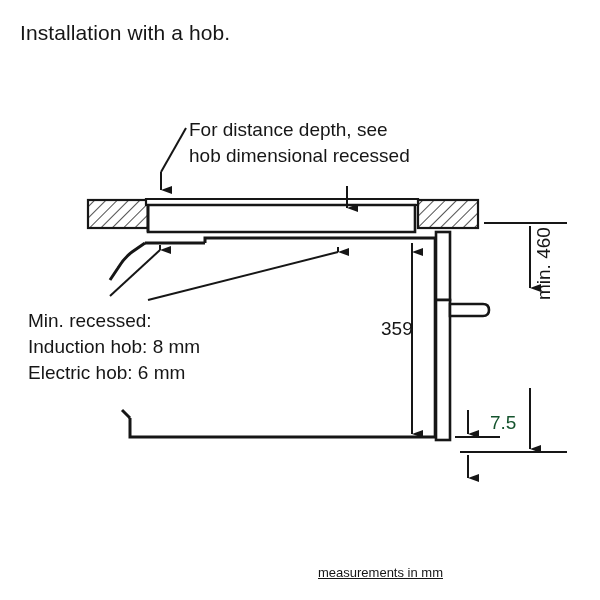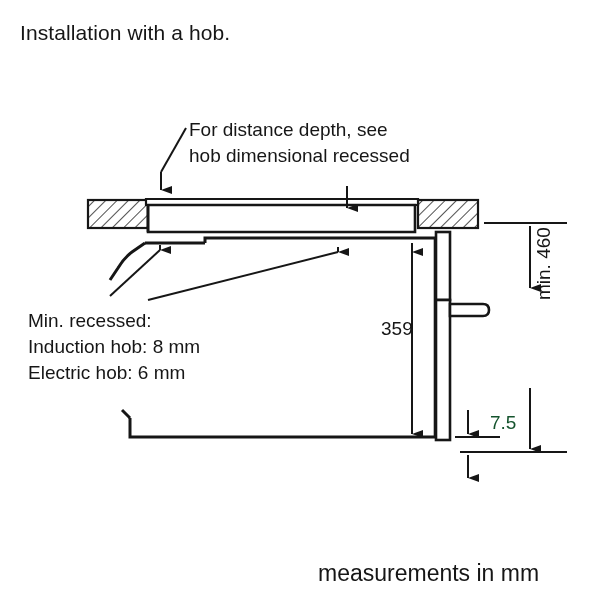--- a/index.html
+++ b/index.html
@@ -28,24 +28,25 @@
     font-size: 21px;
     line-height: 26px;
     color: #161616;
     letter-spacing: 0.1px;
     white-space: nowrap;
   }
   .footer-note {
     position: absolute;
     left: 318px;
     top: 561px;
-    font-size: 23px;
+    font-size: 13px;
     line-height: 24px;
     color: #161616;
     white-space: nowrap;
+    text-decoration: underline;
   }
   .note-recessed {
     position: absolute;
     left: 189px;
     top: 117px;
     font-size: 19px;
     line-height: 26px;
     color: #161616;
     white-space: nowrap;
   }

